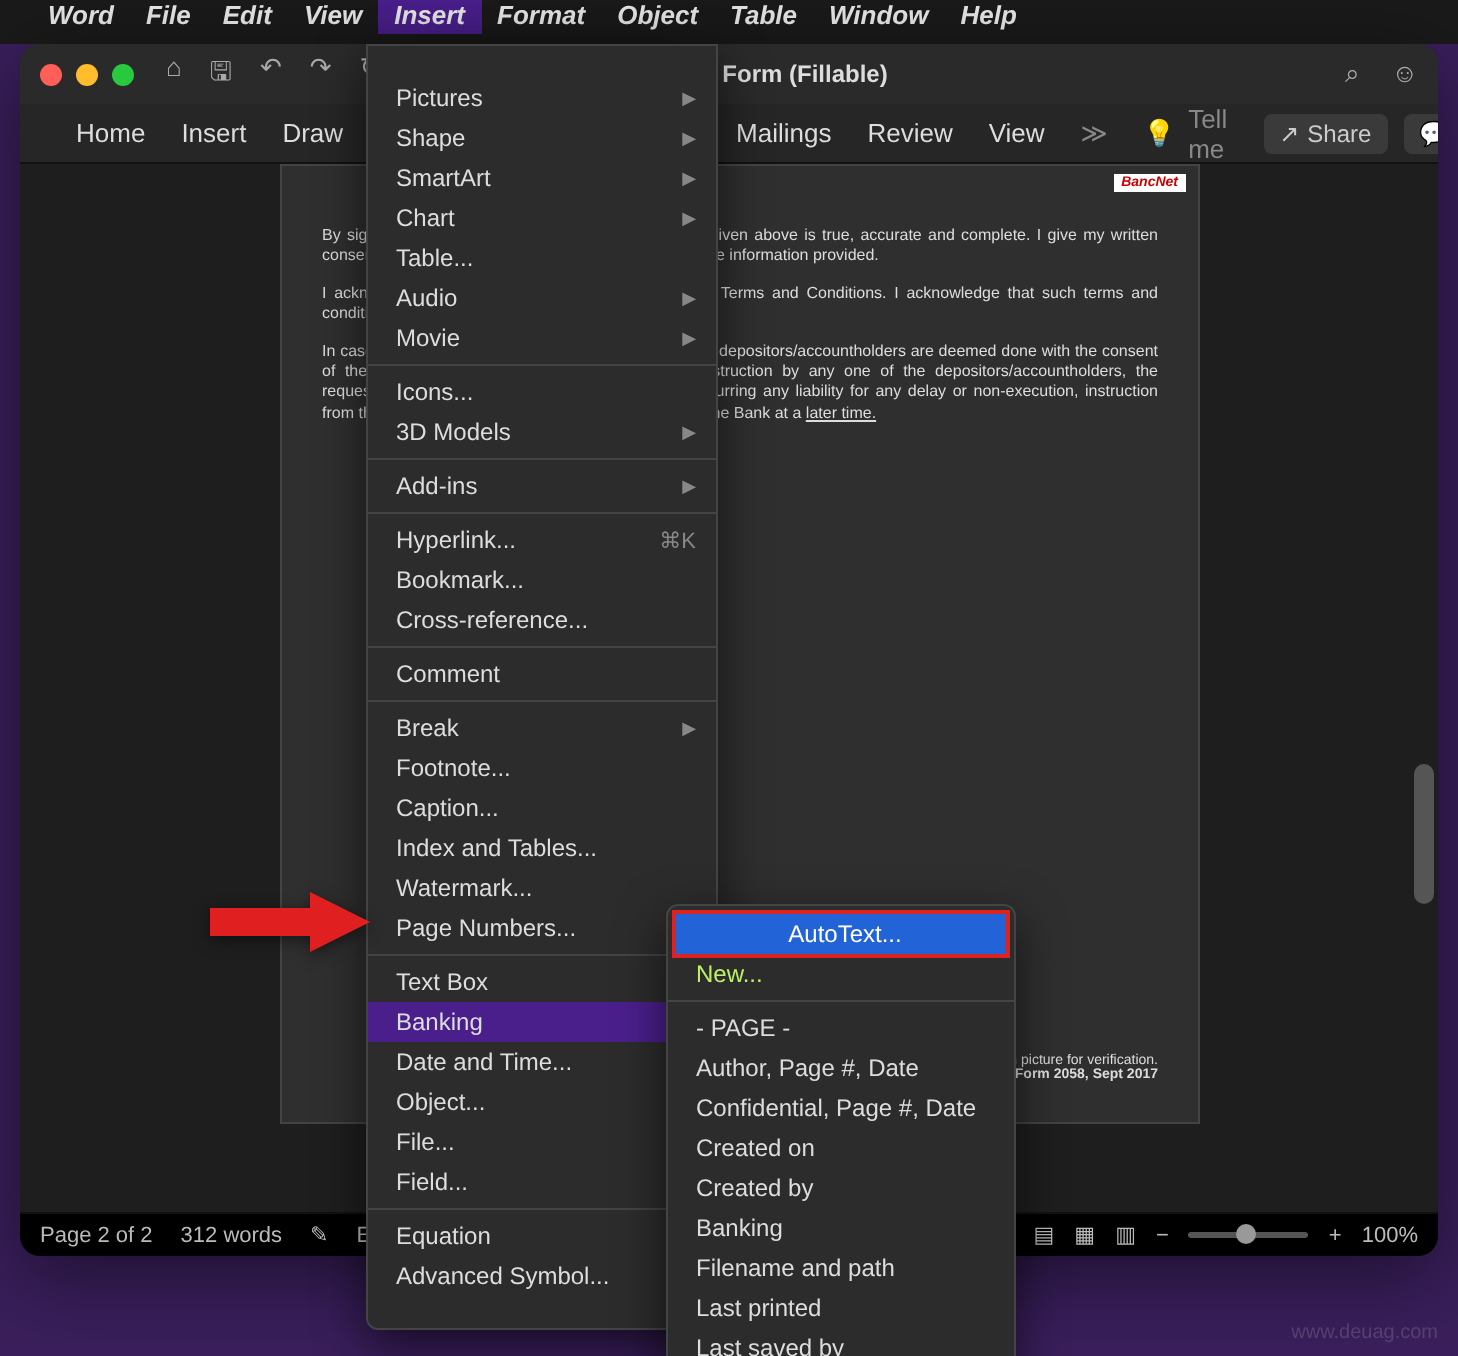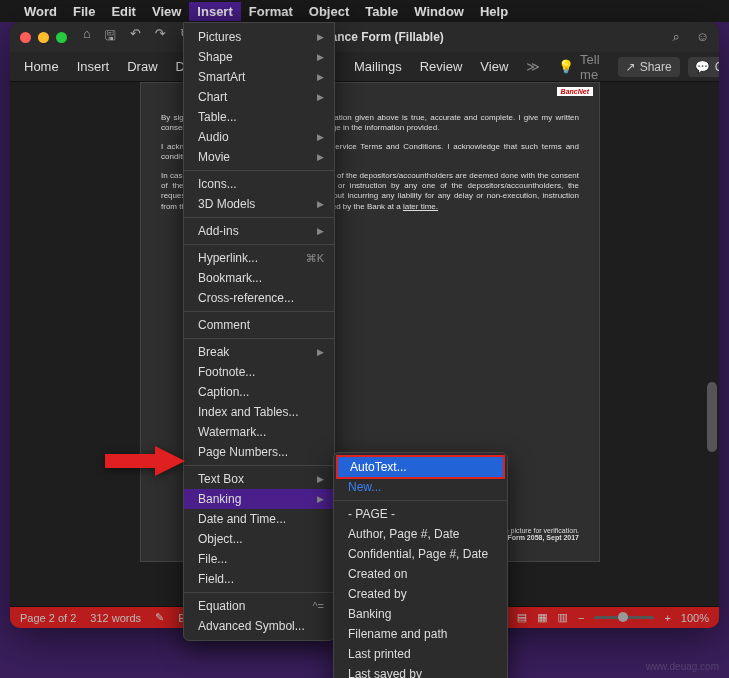--- a/index.html
+++ b/index.html
@@ -1,66 +1,66 @@
 <!DOCTYPE html>
 <html><head>
 <meta charset="utf-8">
 <style>
 * { margin: 0; padding: 0; box-sizing: border-box; font-family: -apple-system, BlinkMacSystemFont, "Segoe UI", sans-serif; }
 body { background: #3a1f5c; width: 729px; height: 678px; position: relative; overflow: hidden; }
 
-.menubar { background: #1a1a1a; height: 22px; display: flex; align-items: center; padding: 0 8px; color: #e8e8e8; font-size: 13px; font-weight: 600; gap: 16px; }
+.menubar { background: #1a1a1a; height: 22px; display: flex; align-items: flex-start; padding: 0 8px; color: #e8e8e8; font-size: 13px; font-weight: 600; gap: 16px; font-style: italic; }
 .menubar .apple { font-size: 14px; }
 .menubar .item { cursor: default; }
 .menubar .item.active { background: #4a1f8c; padding: 2px 8px; margin: -2px -8px; }
 
 .window { position: absolute; top: 22px; left: 10px; right: 10px; bottom: 50px; background: #262626; border-radius: 10px; overflow: hidden; display: flex; flex-direction: column; box-shadow: 0 10px 40px rgba(0,0,0,0.5); }
 
 .titlebar { height: 30px; background: #2a2a2a; display: flex; align-items: center; padding: 0 10px; color: #ccc; font-size: 12px; position: relative; }
 .traffic { display: flex; gap: 7px; }
 .traffic span { width: 11px; height: 11px; border-radius: 50%; }
 .traffic .close { background: #ff5f56; }
 .traffic .min { background: #ffbd2e; }
 .traffic .max { background: #27c93f; }
 .titlebar-icons { display: flex; gap: 14px; margin-left: 16px; font-size: 13px; color: #aaa; }
 .titlebar-title { position: absolute; left: 50%; transform: translateX(-50%); font-weight: 600; color: #ddd; }
 .titlebar-right { margin-left: auto; display: flex; gap: 16px; font-size: 13px; color: #aaa; }
 
-.ribbon { height: 30px; background: #262626; display: flex; align-items: center; padding: 0 14px; border-bottom: 1px solid #111; font-size: 13px; color: #ddd; gap: 18px; }
+.ribbon { height: 30px; background: #262626; display: flex; align-items: center; padding: 0 28px; border-bottom: 1px solid #111; font-size: 13px; color: #ddd; gap: 18px; }
 .ribbon .tab { cursor: default; }
 .ribbon-right { margin-left: auto; display: flex; gap: 8px; }
 .ribbon-btn { background: #3a3a3a; padding: 3px 8px; border-radius: 4px; font-size: 12px; color: #ccc; display: flex; align-items: center; gap: 4px; }
 .tellme { display: flex; align-items: center; gap: 6px; color: #888; }
 
 .doc-area { flex: 1; background: #1e1e1e; position: relative; overflow: hidden; }
 .page { position: absolute; left: 130px; top: 0; width: 460px; height: 480px; background: #2f2f2f; border: 1px solid #444; color: #ddd; font-size: 8px; padding: 30px 20px 20px 20px; }
 .page .logo { position: absolute; top: 4px; right: 6px; background: #fff; color: #c00; font-size: 7px; font-weight: bold; padding: 1px 4px; font-style: italic; }
 .page p { margin-bottom: 8px; line-height: 1.3; text-align: justify; }
 .page .underline { text-decoration: underline; }
 .page .sig { text-align: center; margin-top: 40px; }
 .page .sigline { border-top: 1px solid #aaa; width: 140px; margin: 0 auto; }
 .page .footer { position: absolute; bottom: 20px; right: 20px; font-size: 7px; text-align: right; }
 .page .footer b { display: block; }
 
-.statusbar { height: 22px; background: #b91c1c; border-top: 1px solid #111; display: flex; align-items: center; padding: 0 10px; color: #bbb; font-size: 11px; gap: 14px; }
+.statusbar { height: 22px; background: #000000; border-top: 1px solid #111; display: flex; align-items: center; padding: 0 10px; color: #bbb; font-size: 11px; gap: 14px; }
 .statusbar .right { margin-left: auto; display: flex; align-items: center; gap: 10px; }
 .zoom-slider { width: 60px; height: 3px; background: #555; border-radius: 2px; position: relative; }
 .zoom-slider .knob { width: 10px; height: 10px; background: #999; border-radius: 50%; position: absolute; top: -4px; left: 40%; }
 
-.dropdown { position: absolute; top: 22px; left: 183px; width: 152px; background: #2c2c2c; border: 1px solid #444; border-radius: 0 0 6px 6px; box-shadow: 0 8px 24px rgba(0,0,0,0.6); color: #ddd; font-size: 12px; padding: 4px 0; z-index: 100; }
+.dropdown { position: absolute; top: 22px; left: 183px; width: 176px; background: #2c2c2c; border: 1px solid #444; border-radius: 0 0 6px 6px; box-shadow: 0 8px 24px rgba(0,0,0,0.6); color: #ddd; font-size: 12px; padding: 16px 0; z-index: 100; }
 .dropdown .mi { padding: 3px 10px 3px 14px; display: flex; justify-content: space-between; align-items: center; cursor: default; }
 .dropdown .mi.hl { background: #4a1f8c; }
 .dropdown .sep { height: 1px; background: #444; margin: 3px 0; }
 .dropdown .arrow { font-size: 9px; color: #888; }
 .dropdown .shortcut { font-size: 11px; color: #888; }
 
 .submenu { position: absolute; top: 452px; left: 333px; width: 175px; background: #2c2c2c; border: 1px solid #444; border-radius: 6px; box-shadow: 0 8px 24px rgba(0,0,0,0.6); color: #ddd; font-size: 12px; padding: 4px 0; z-index: 110; }
 .submenu .mi { padding: 3px 10px 3px 14px; cursor: default; }
-.submenu .mi.dim { color: #3b82f6; }
-.submenu .mi.hl { background: #2264d8; color: #fff; border: 2px solid #d22; margin: -2px 2px; padding: 3px 8px 3px 12px; }
+.submenu .mi.dim { color: #bef264; }
+.submenu .mi.hl { background: #2264d8; color: #fff; border: 2px solid #d22; margin: -2px 2px; padding: 3px 8px 3px 12px; text-align: center; }
 .submenu .sep { height: 1px; background: #444; margin: 3px 0; }
 
 .scrollbar { position: absolute; right: 2px; top: 300px; width: 10px; height: 70px; background: #555; border-radius: 5px; }
 
 .pointer { position: absolute; top: 446px; left: 105px; z-index: 200; }
 .pointer svg { filter: drop-shadow(0 2px 4px rgba(0,0,0,0.5)); }
 
 .watermark { position: absolute; bottom: 6px; right: 10px; color: rgba(200,200,200,0.2); font-size: 10px; z-index: 300; }
 </style>
 </head>

